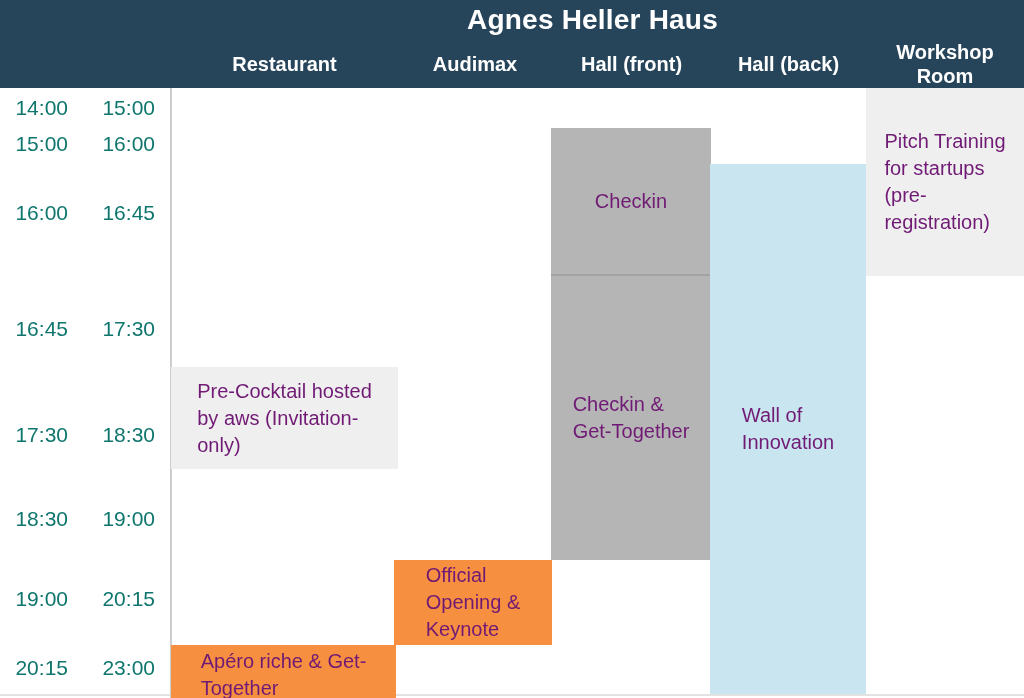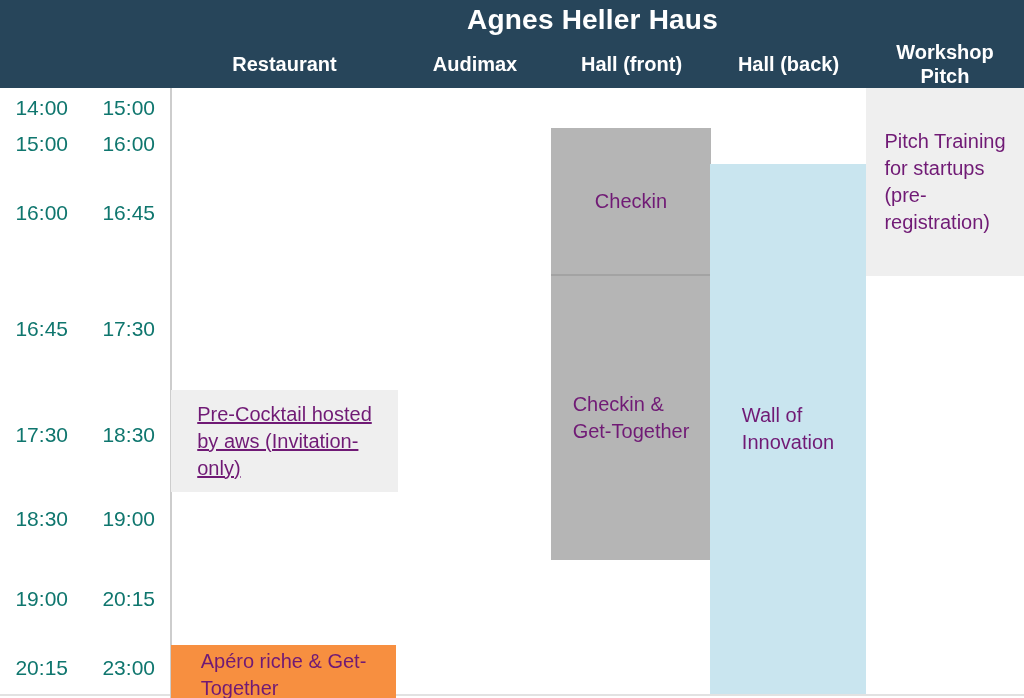--- a/index.html
+++ b/index.html
@@ -37,37 +37,37 @@
   
   .event{
     position:absolute;display:flex;align-items:center;justify-content:center;
     text-align:left;font-size:20px;line-height:27px;color:#701a75;
     white-space:pre-line;box-sizing:border-box;
   }
   .ev-pitch      {left:866px;top:88px;width:158px;height:188px;background:#efefef;padding:0 6px;}
   .ev-checkin    {left:551px;top:128px;width:160px;height:148px;background:#b5b5b5;border-bottom:2px solid #a3a3a3;}
   .ev-checkin-gt {left:551px;top:276px;width:160px;height:284px;background:#b5b5b5;}
   .ev-wall       {left:710px;top:164px;width:156px;height:530px;background:#c9e5ef;}
-  .ev-precocktail{left:171px;top:390px;width:227px;height:102px;background:#efefef;padding:0 8px;text-decoration:underline;}
+  .ev-precocktail{left:171px;top:367px;width:227px;height:102px;background:#efefef;padding:0 8px;}
   .ev-opening    {left:394px;top:560px;width:158px;height:85px;background:#f78f40;}
   .ev-apero      {left:171px;top:645px;width:225px;height:53px;background:#f78f40;align-items:flex-start;padding-top:3px;}
 </style>
 </head>
 <body>
 
 <div id="stage">
 
   <div class="header-bar"></div>
   <div class="schedule-title">Agnes Heller Haus</div>
   <div class="col-header col-restaurant">Restaurant</div>
   <div class="col-header col-hall-front">Hall (front)</div>
   <div class="col-header col-audimax">Audimax</div>
   <div class="col-header col-hall-back">Hall (back)</div>
   <div class="col-header col-workshop">Workshop
-Pitch</div>
+Room</div>
 
   <div class="bottom-row-line"></div>
   <div class="v-border"></div>
 
   <div class="time-row tr-0">
     <span class="time-start">14:00</span>
     <span class="time-end">15:00</span>
   </div>
   <div class="time-row tr-1">
     <span class="time-start">15:00</span>
@@ -103,16 +103,19 @@
 (pre-
 registration)</div>
   <div class="event ev-checkin">Checkin</div>
   <div class="event ev-checkin-gt">Checkin &amp;
 Get-Together</div>
   <div class="event ev-wall">Wall of
 Innovation</div>
   <div class="event ev-precocktail">Pre-Cocktail hosted
 by aws (Invitation-
 only)</div>
+  <div class="event ev-opening">Official
+Opening &amp;
+Keynote</div>
   <div class="event ev-apero">Apéro riche &amp; Get-
 Together</div>
 
 </div>
 
 </body></html>

